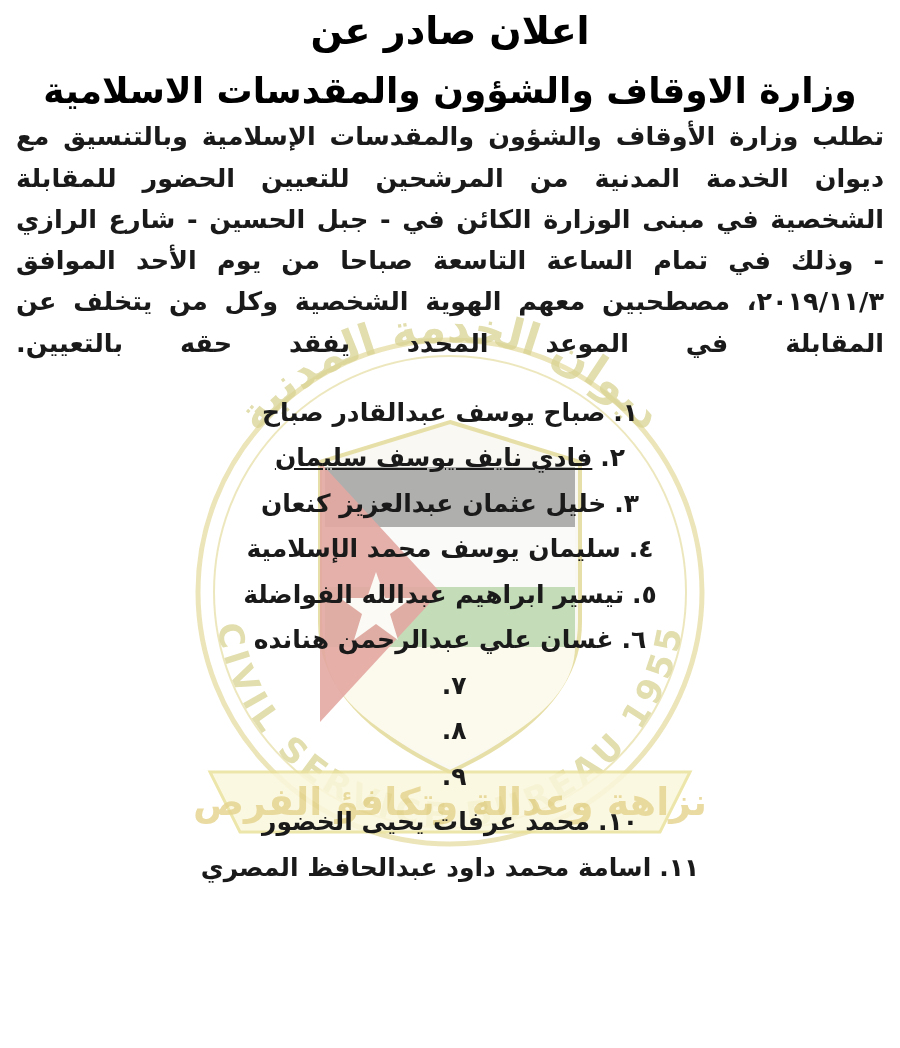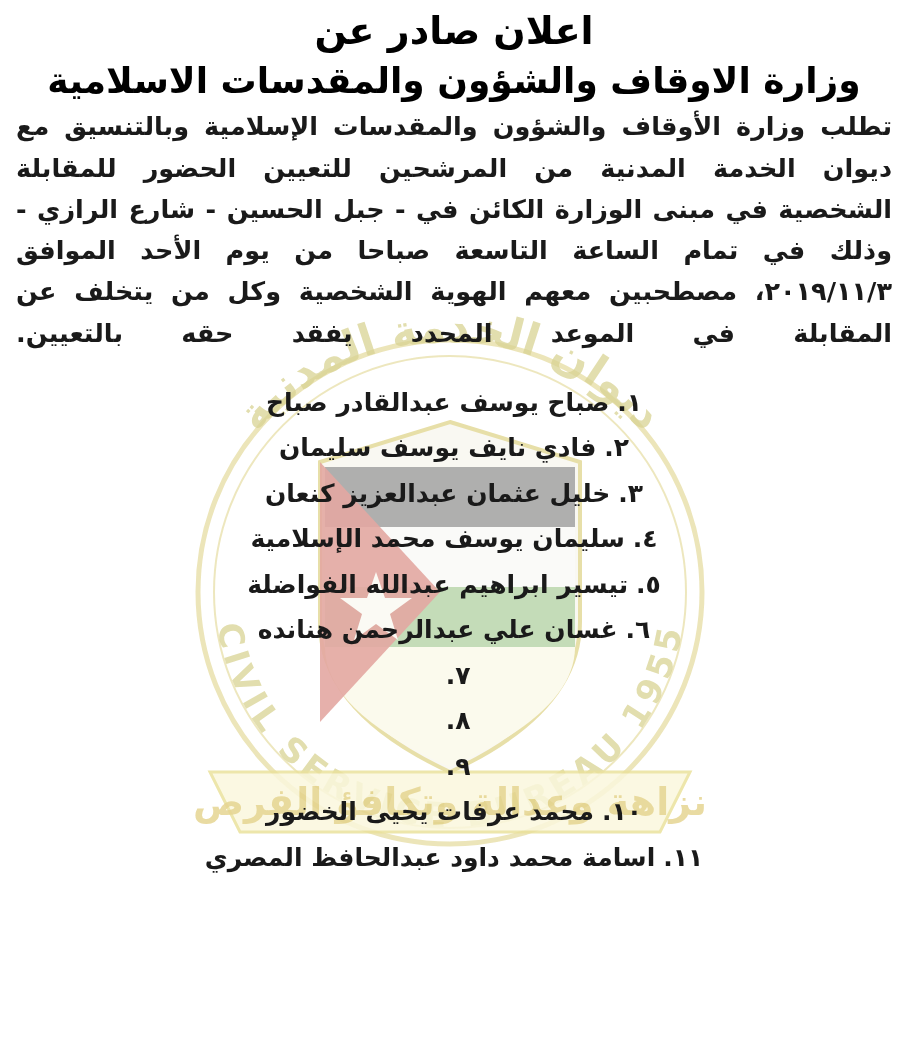--- a/index.html
+++ b/index.html
@@ -26,40 +26,40 @@
     height: 620px;
     opacity: 0.55;
     pointer-events: none;
     z-index: 0;
   }
 
   
   .page {
     position: relative;
     z-index: 2;
-    padding: 6px 8px 0 16px;
+    padding: 6px 16px 0 16px;
     box-sizing: border-box;
   }
 
   .title-block {
     text-align: center;
     padding-top: 2px;
   }
   .title-line1 {
     font-size: 38px;
     font-weight: bold;
     letter-spacing: 1px;
     line-height: 1.25;
     color: #000;
   }
   .title-line2 {
     font-size: 36px;
     font-weight: bold;
     line-height: 1.3;
-    margin-top: 2px;
+    margin-top: 12px;
     color: #000;
   }
 
   .body-text {
     margin-top: 2px;
     font-size: 25.5px;
     line-height: 1.62;
     text-align: justify;
     text-align-last: justify;
     font-weight: bold;
@@ -85,21 +85,21 @@
   .names-list li .num {
     margin-left: 8px;
     flex: 0 0 auto;
   }
   .names-list li .nm {
     flex: 0 0 auto;
     letter-spacing: 0.5px;
   }
   
   .names-list li.wide .nm { letter-spacing: 2.6px; }
-  .names-list li.xwide .nm { letter-spacing: 4.2px; }
+  .names-list li.xwide .nm { letter-spacing: 4.2px; text-decoration: underline; }
 </style>
 </head>
 <body>
 
 <svg class="watermark" viewBox="0 0 620 620" aria-hidden="true">
   <defs>
     <path id="arcTop" d="M 60 320 A 250 250 0 0 1 560 320"></path>
     <path id="arcBot" d="M 75 320 A 235 235 0 0 0 545 320"></path>
   </defs>
 

